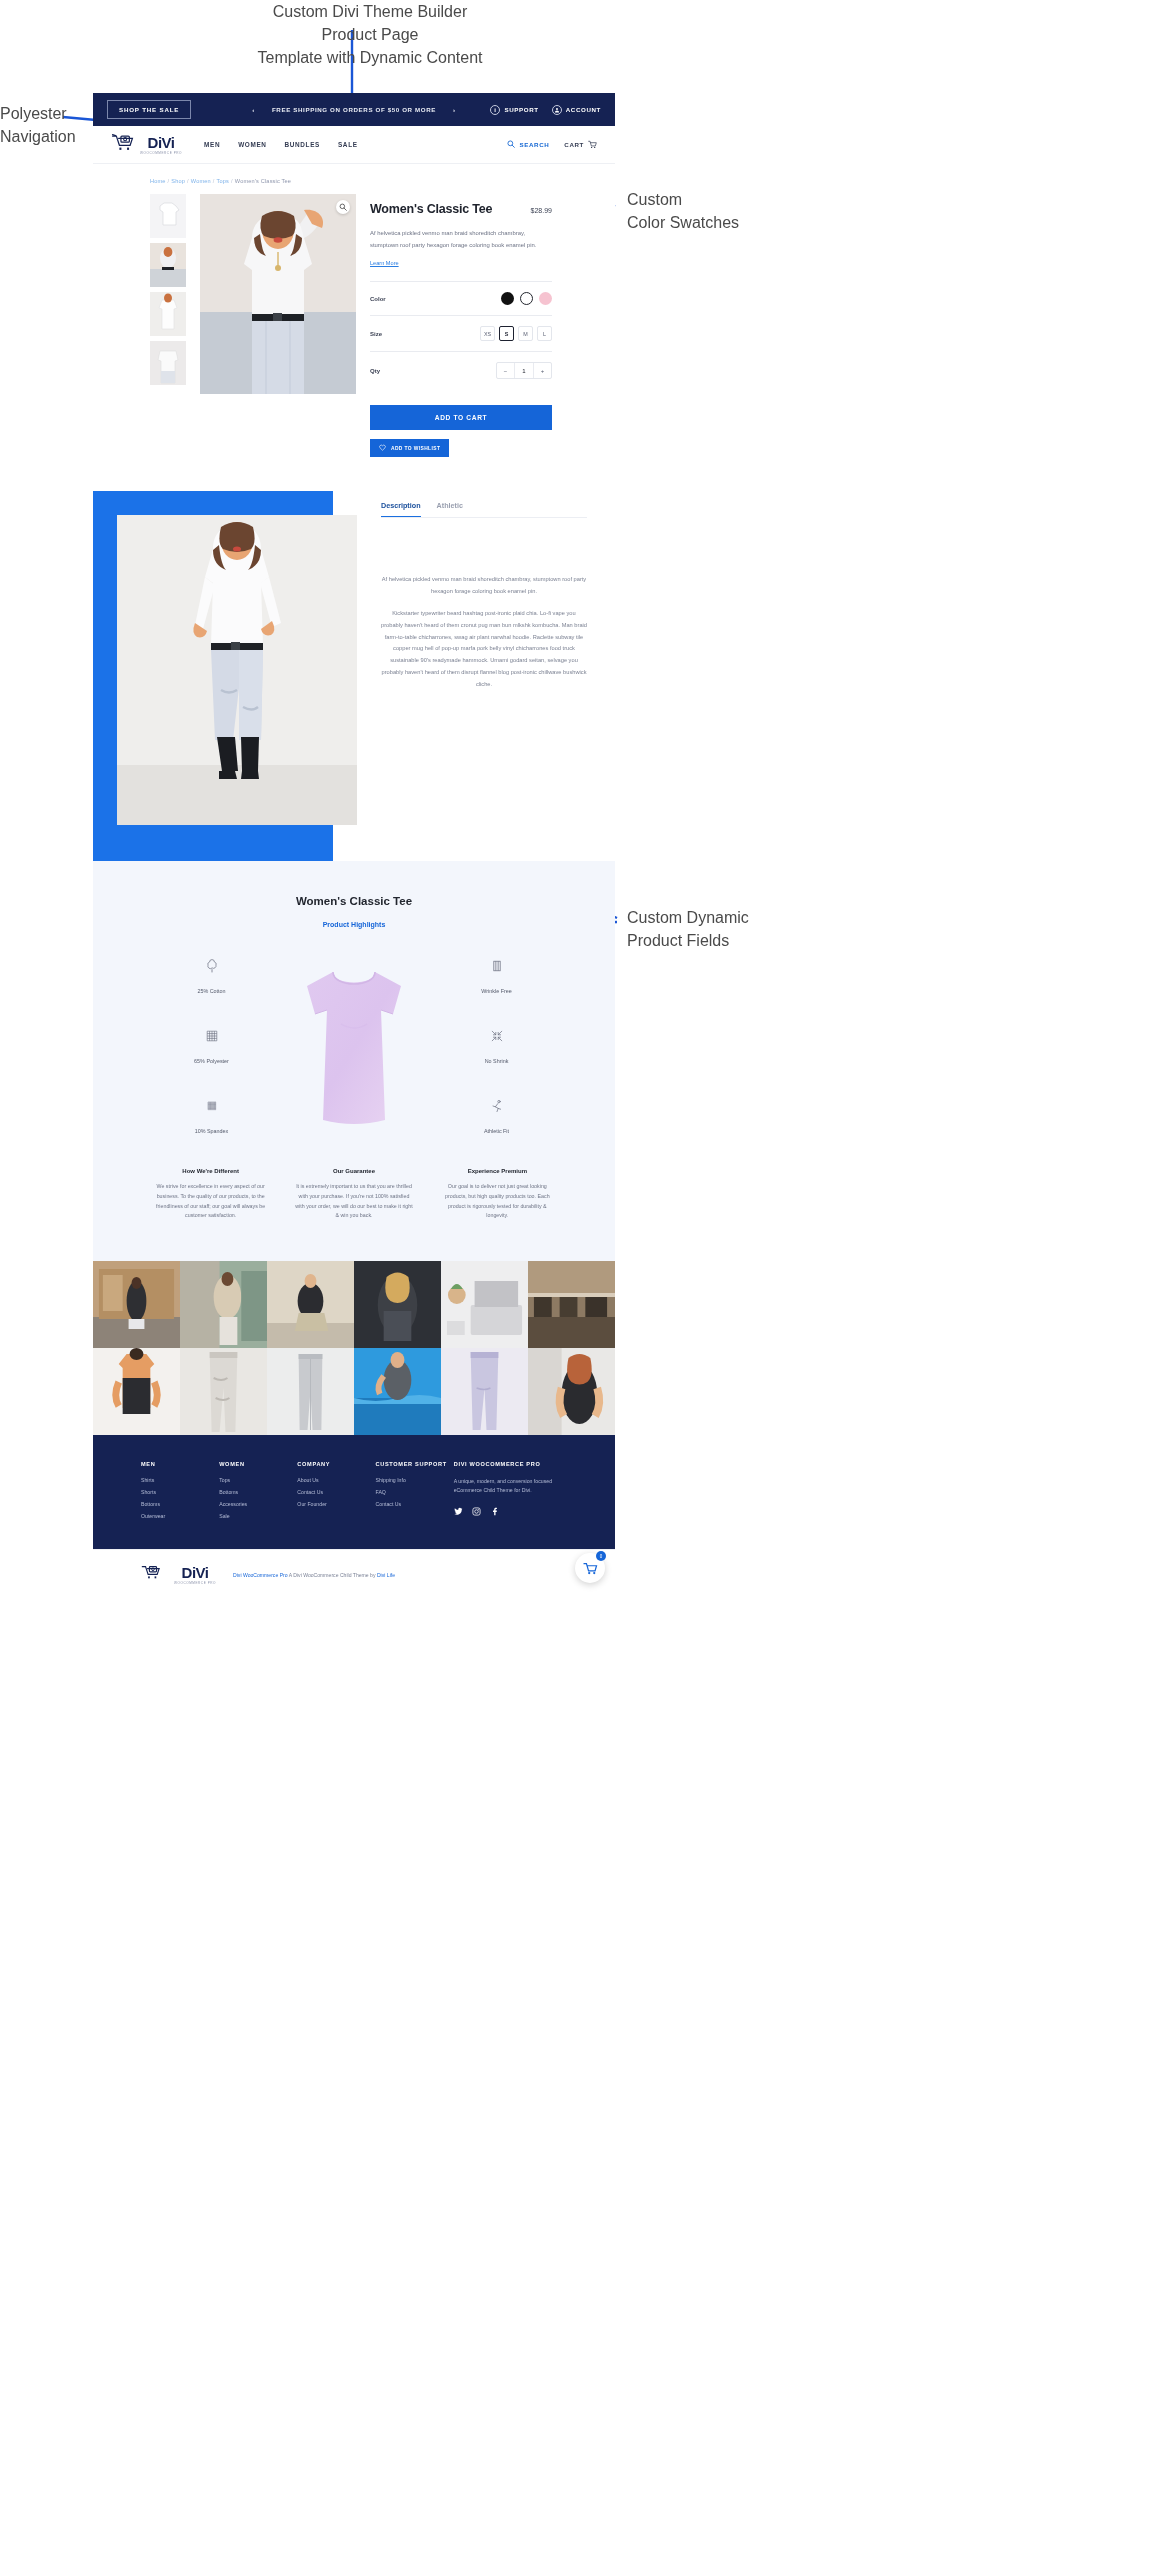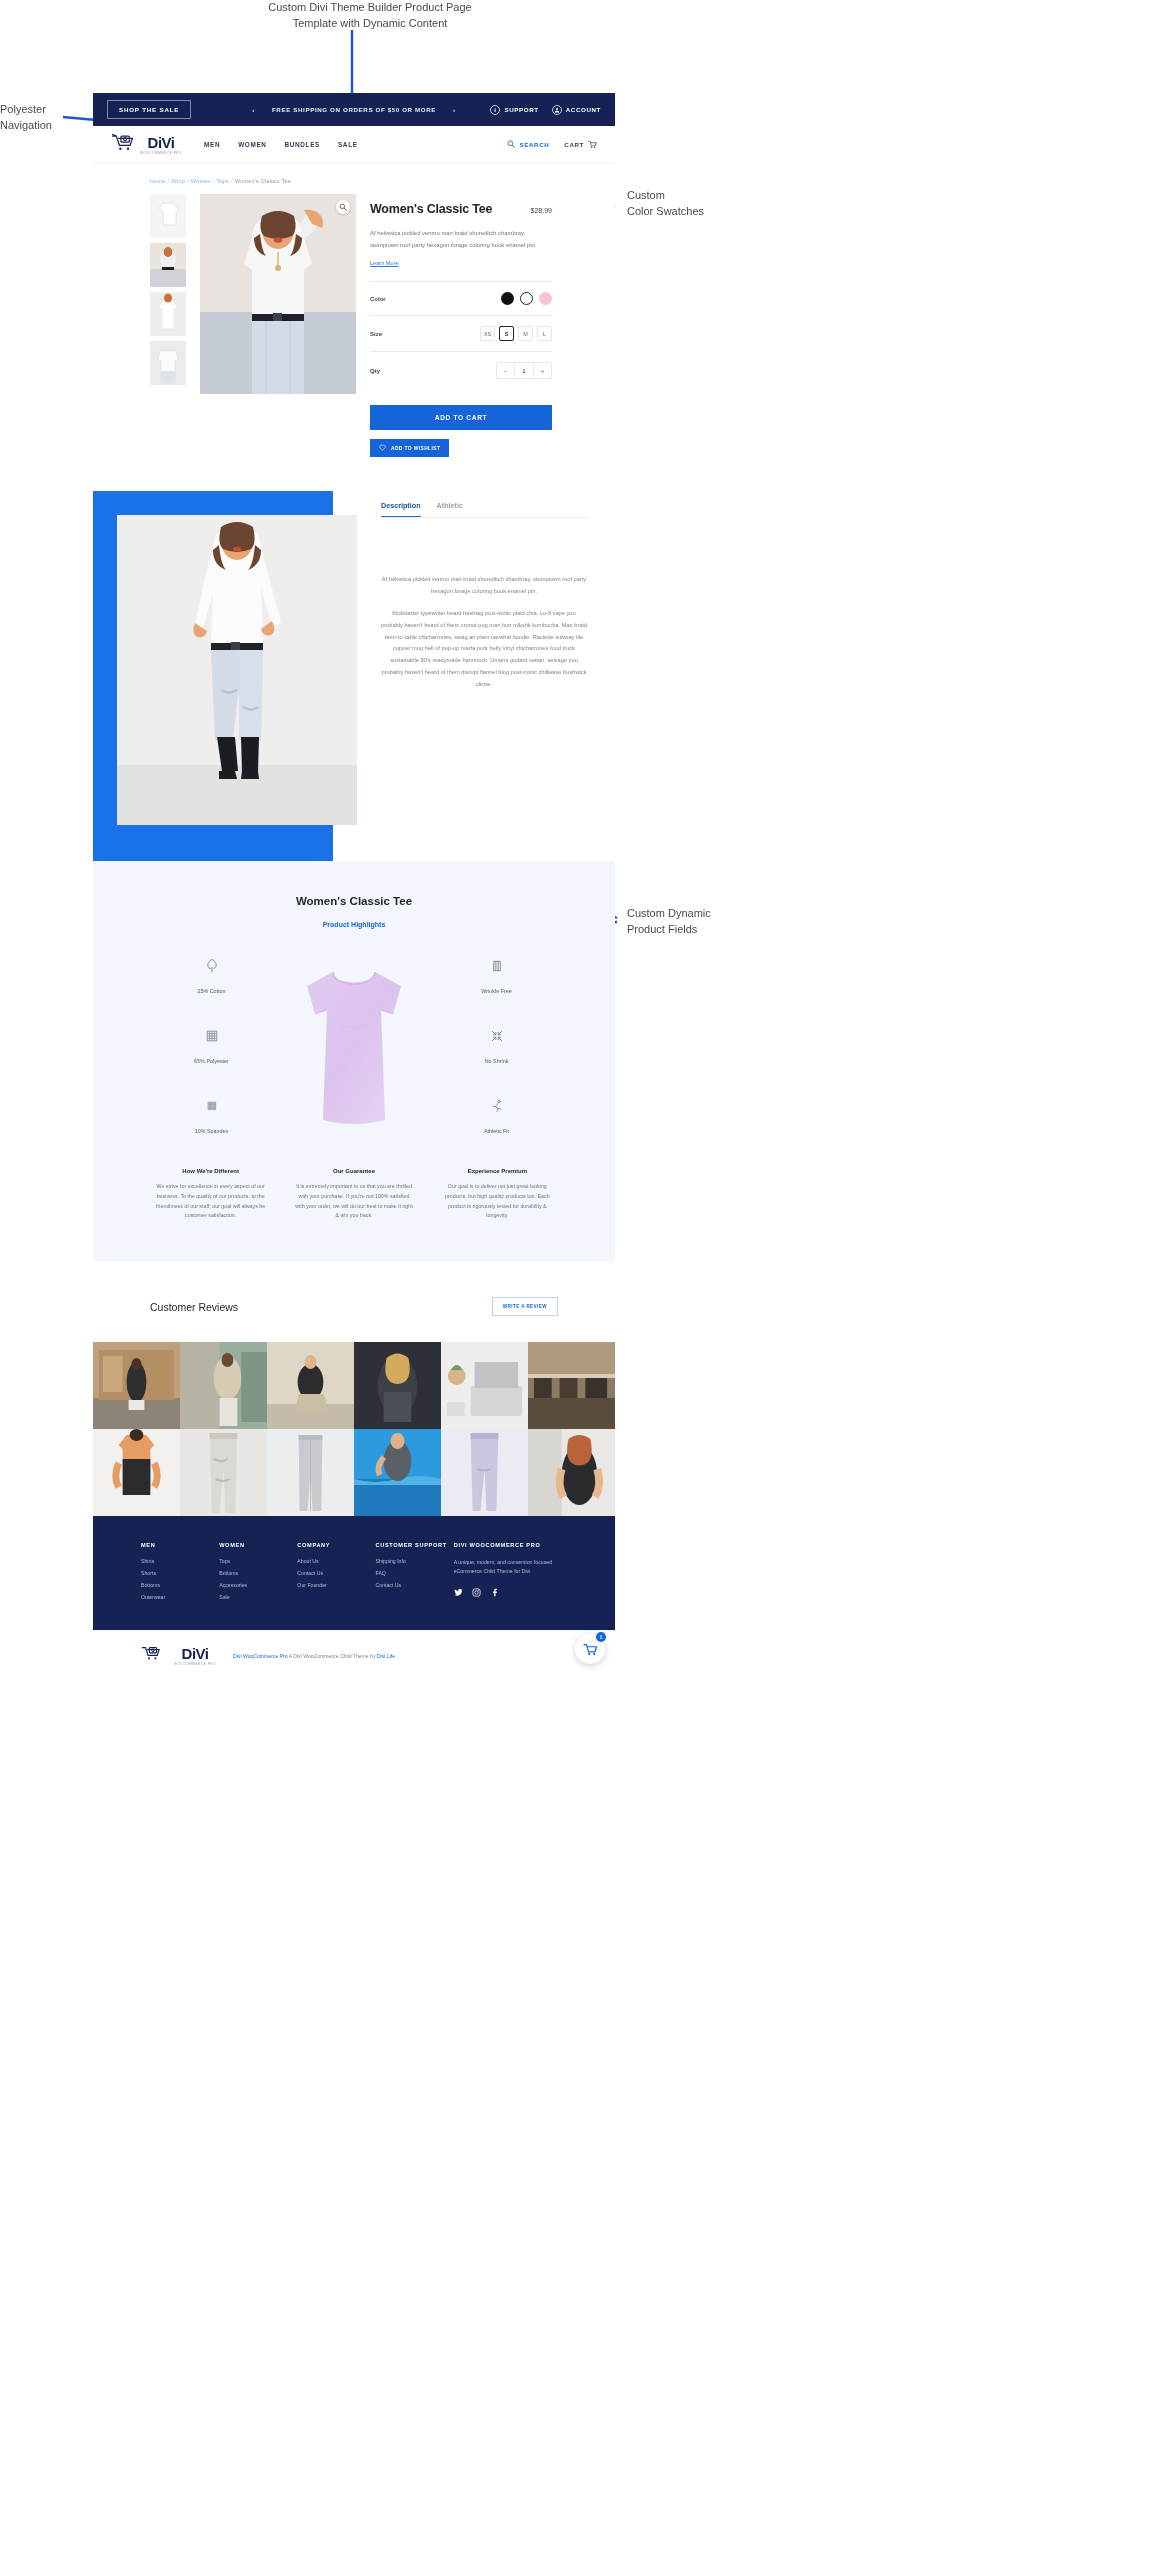--- a/index.html
+++ b/index.html
@@ -4,21 +4,21 @@
 <style>
   * { box-sizing: border-box; margin: 0; padding: 0; }
   body {
     width: 1164px; height: 2560px;
     background: #ffffff;
     font-family: "Liberation Sans", sans-serif;
     position: relative;
     overflow: hidden;
   }
   
-  .anno { position: absolute; color: #4a4a4a; font-size: 11px; line-height: 1.45; white-space: pre-line; }
+  .anno { position: absolute; color: #4a4a4a; font-size: 16px; line-height: 1.45; white-space: pre-line; }
   .anno-svg { position: absolute; left: 0; top: 0; width: 1164px; height: 2560px; pointer-events: none; }
 
   
   .page { position: absolute; left: 93px; top: 93px; width: 522px; background: #fff; }
 
   
   .annobar { background: #152253; height: 33px; display: flex; align-items: center; padding: 0 14px; position: relative; }
   .shop-sale-btn { border: 1px solid #7c87ab; color: #fff; font-size: 6.2px; letter-spacing: .13em; font-weight: bold; padding: 5px 11px; }
   .annobar-mid { position: absolute; left: 0; right: 0; display: flex; align-items: center; justify-content: center; gap: 17px; pointer-events: none; }
   .annobar-mid span { color: #e8ebf4; font-size: 6.2px; letter-spacing: .1em; font-weight: bold; }
@@ -479,24 +479,20 @@
         <h4>Our Guarantee</h4>
         <p>It is extremely important to us that you are thrilled with your purchase. If you're not 100% satisfied with your order, we will do our best to make it right &amp; win you back.</p>
       </div>
       <div class="hl-card">
         <h4>Experience Premium</h4>
         <p>Our goal is to deliver not just great looking products, but high quality products too. Each product is rigorously tested for durability &amp; longevity.</p>
       </div>
     </div>
   </div>
 
-  <div class="reviews">
-    <div class="rev-title">Customer Reviews</div>
-    <div class="rev-btn">WRITE A REVIEW</div>
-  </div>
 
   <div class="grid">
     <div class="gcell"><svg width="100%" height="87" viewBox="0 0 88 87" preserveAspectRatio="none">
           <rect width="88" height="87" fill="#c0a07c"></rect>
           <rect y="56" width="88" height="31" fill="#8d8378"></rect>
           <rect x="6" y="8" width="76" height="50" fill="#b48f63"></rect>
           <path d="M10 14 h20 v36 h-20z" fill="#c9a87e"></path>
           <ellipse cx="44" cy="40" rx="10" ry="20" fill="#2e2f33"></ellipse>
           <ellipse cx="44" cy="22" rx="5" ry="6" fill="#4b3226"></ellipse>
           <rect x="36" y="58" width="16" height="10" fill="#e8e8ea"></rect>

